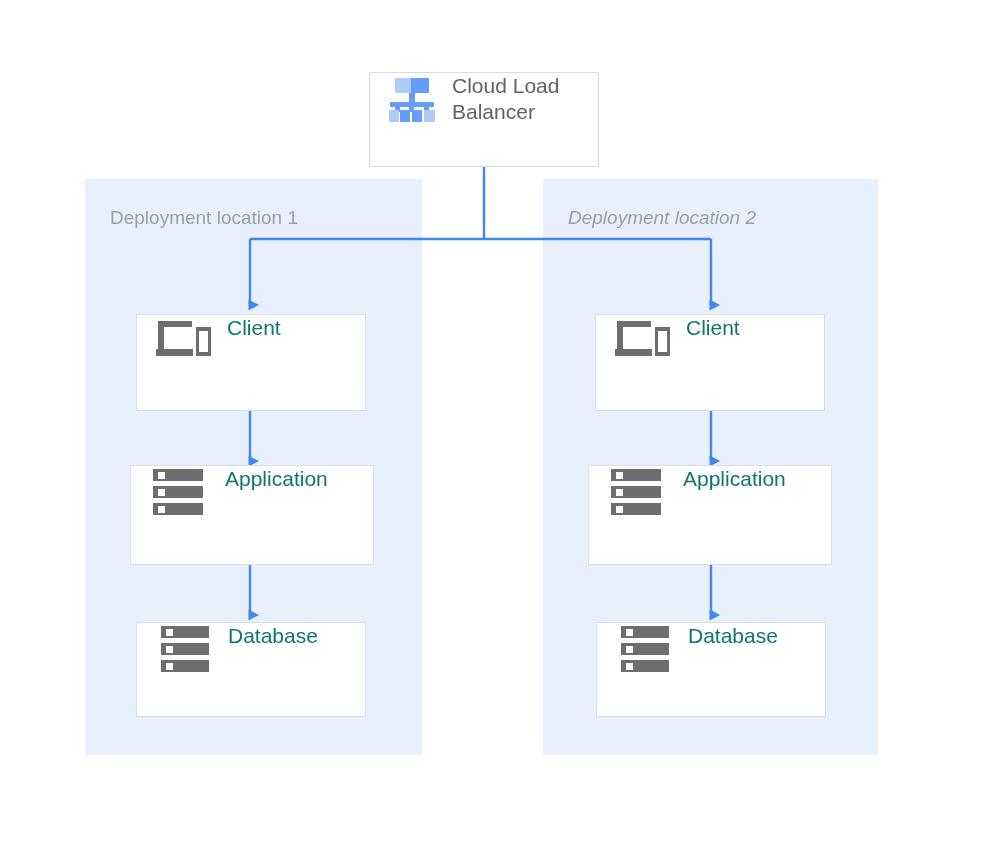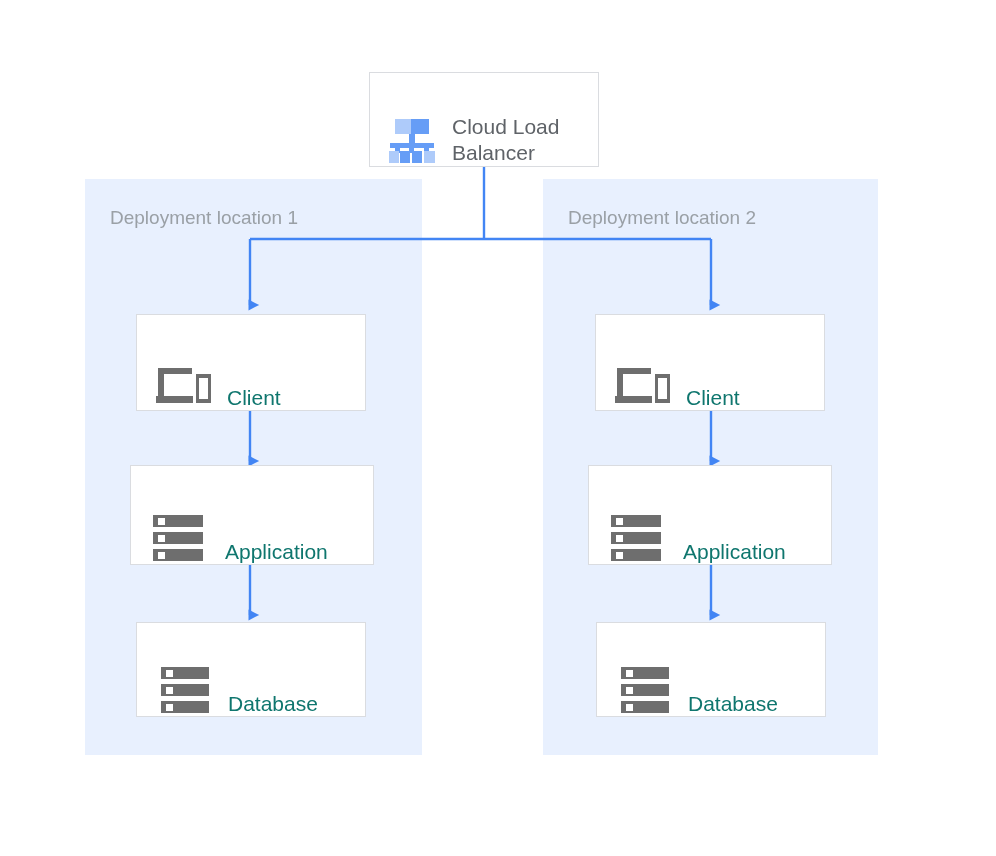--- a/index.html
+++ b/index.html
@@ -31,21 +31,21 @@
     white-space: nowrap;
   }
 
   
   .node {
     position: absolute;
     background: #ffffff;
     border: 1px solid #dadce0;
     box-sizing: border-box;
     display: flex;
-    align-items: flex-end;
+    align-items: flex-start;
   }
   .node .icon-slot {
     flex: 0 0 auto;
     display: flex;
     align-items: center;
     justify-content: center;
   }
   .node .node-label {
     color: #0f766e;
     font-size: 21px;
@@ -71,21 +71,21 @@
 </style>
 </head>
 <body>
 
 <div id="canvas">
 
   <div class="zone" style="left:85px; top:179px; width:337px; height:576px;"></div>
   <div class="zone" style="left:543px; top:179px; width:335px; height:576px;"></div>
 
   <div class="zone-label" style="left:110px; top:207px;">Deployment location 1</div>
-  <div class="zone-label" style="left:568px; top:207px;">Deployment location 2</div>
+  <div class="zone-label" style="left:568px; top:207px;font-style:italic;">Deployment location 2</div>
 
   <svg class="edges" viewBox="0 0 996 856">
     <defs>
       <marker id="arrow" viewBox="0 0 12 12" refX="6" refY="10" markerWidth="12" markerHeight="12" orient="auto-start-reverse" markerUnits="userSpaceOnUse">
         <path d="M0.6 0.5 L11.4 0.5 L6 11.2 Z" fill="#4285f4" transform="rotate(180 6 6)"></path>
       </marker>
     </defs>
 
     <g stroke="#4285f4" stroke-width="2.4" fill="none" stroke-linecap="butt">
 

